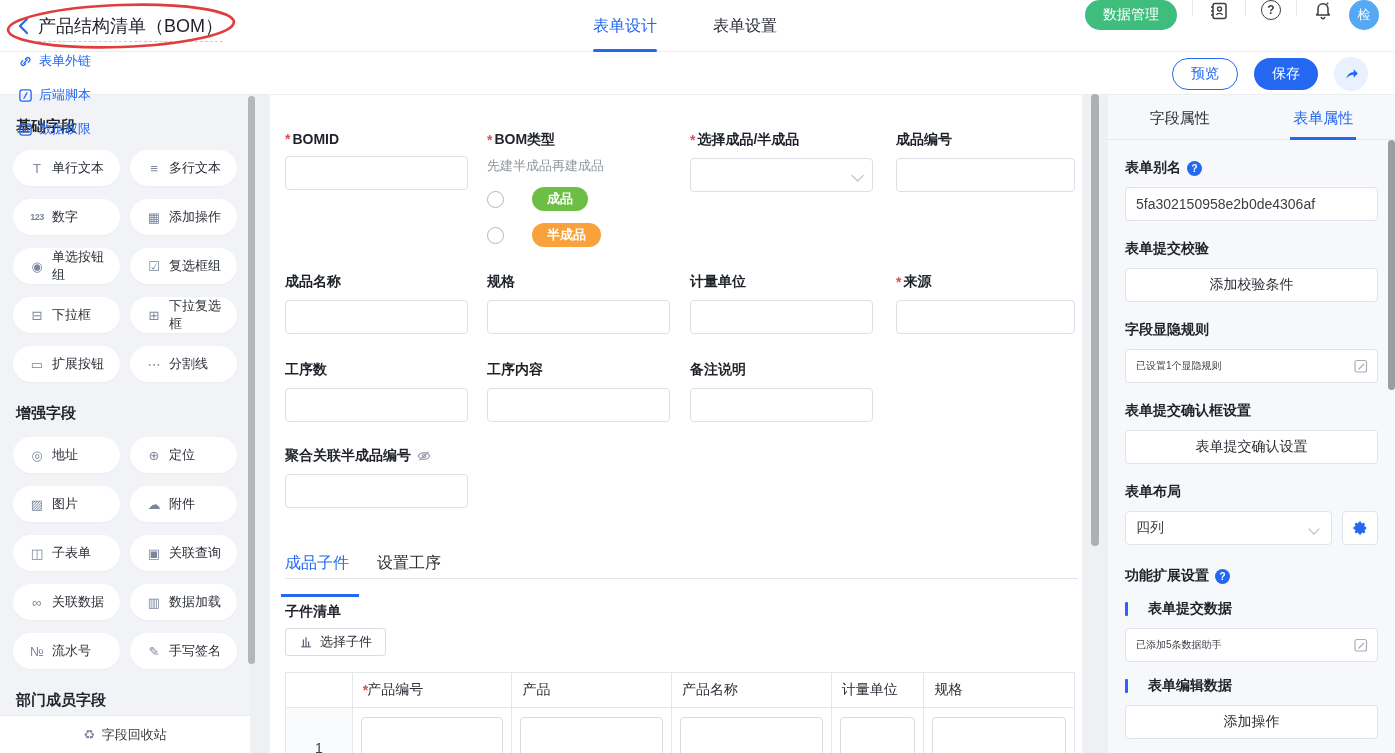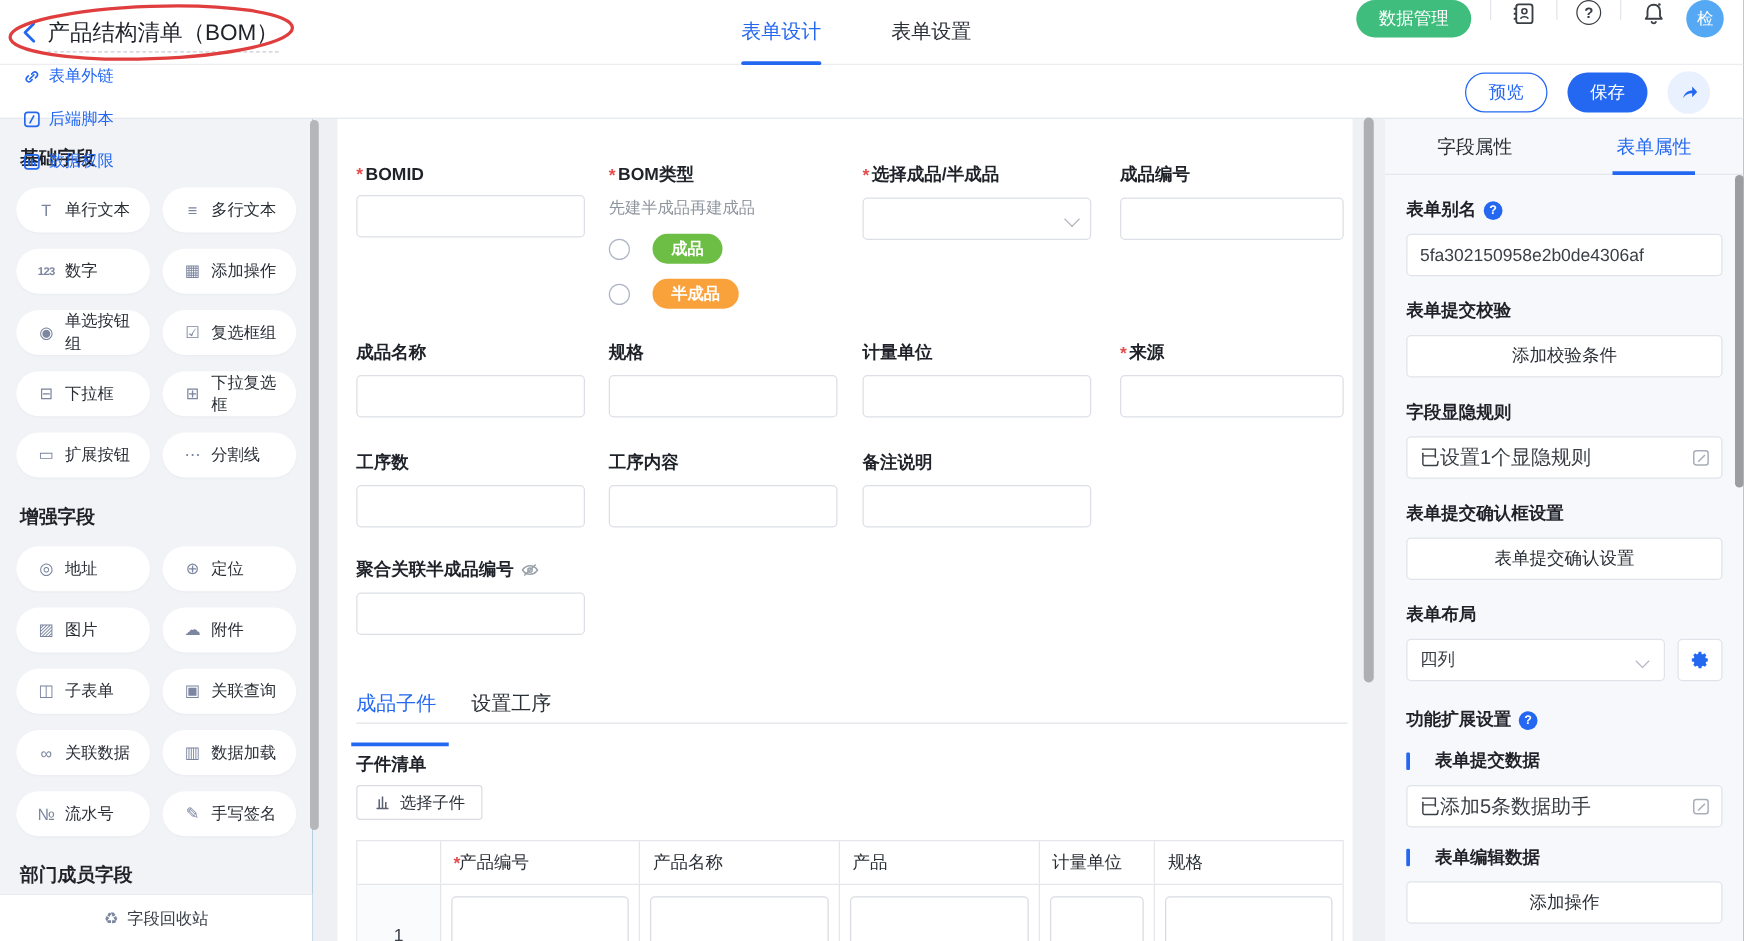--- a/index.html
+++ b/index.html
@@ -45,21 +45,21 @@
 
   
   .canvas-wrap { position:absolute; left:250px; top:95px; width:858px; bottom:0; background:#eef0f4; }
   .canvas { position:absolute; left:20px; top:0; width:812px; height:100%; background:#fff; overflow:hidden; }
   .field { position:absolute; }
   .flabel { font-size:14px; font-weight:700; color:#1f2329; white-space:nowrap; display:flex; align-items:center; gap:5px; }
   .req { color:#e34d4d; font-weight:700; margin-right:-3px; }
   .fctrl { margin-top:9px; height:34px; background:#fff; border:1px solid #dcdfe5; border-radius:4px; position:relative; }
   .fctrl.select::after { content:""; position:absolute; right:12px; top:14px; width:8px; height:8px; border-right:1.6px solid #b3b8c2; border-bottom:1.6px solid #b3b8c2; transform:rotate(45deg) translateY(-3px); }
   .hint { margin-top:8px; font-size:13px; color:#8f959e; }
-  .radio-row { display:flex; align-items:center; gap:18px; margin-top:12px; }
+  .radio-row { display:flex; align-items:center; gap:28px; margin-top:12px; }
   .radio { width:17px; height:17px; border:1px solid #aeb6c4; border-radius:50%; background:#fff; flex:none; cursor:pointer; }
   .tag { padding:3px 15px; border-radius:13px; color:#fff; font-size:13px; font-weight:700; }
   .ctabs { position:absolute; left:15px; top:458px; display:flex; gap:28px; font-size:16px; }
   .ctab { color:#2a2f36; padding-bottom:8px; position:relative; cursor:pointer; }
   .ctab.active { color:#2468f2; }
   .ctab.active::after { content:""; position:absolute; left:-4px; right:-10px; bottom:-15px; height:3px; background:#2468f2; }
   .ctab-line { position:absolute; left:15px; right:4px; top:483px; height:1px; background:#e2e4e8; }
   .sub-title { position:absolute; left:15px; top:508px; font-size:14px; font-weight:700; }
   .btn-pick { position:absolute; left:15px; top:533px; height:28px; padding:0 13px; background:#fff; border:1px solid #d9dce3; border-radius:3px; font-size:13px; color:#2a2f36; display:flex; align-items:center; gap:7px; cursor:pointer; }
   .stable { position:absolute; left:15px; top:577px; width:790px; border:1px solid #e4e6ea; }
@@ -75,21 +75,21 @@
   .panel { position:absolute; left:1108px; top:95px; width:287px; bottom:0; background:#f6f8fb; overflow:hidden; }
   .ptabs { height:45px; display:flex; border-bottom:1px solid #e4e7ed; }
   .ptab { flex:1; text-align:center; line-height:45px; font-size:15px; color:#2a2f36; position:relative; cursor:pointer; }
   .ptab.active { color:#2468f2; }
   .ptab.active::after { content:""; position:absolute; left:50%; transform:translateX(-50%); bottom:-1px; width:66px; height:3px; background:#2468f2; }
   .pbody { padding:0 17px; }
   .plabel { font-size:14px; font-weight:700; color:#1f2329; margin:19px 0 10px 0; display:flex; align-items:center; gap:6px; }
   .qmark { width:15px; height:15px; border-radius:50%; background:#2468f2; color:#fff; font-size:10px; font-weight:700; display:flex; align-items:center; justify-content:center; cursor:pointer; }
   .pinput { height:34px; background:#fff; border:1px solid #e0e3e9; border-radius:4px; font-size:14px; color:#3a3f45; display:flex; align-items:center; padding:0 10px; }
   .pbtn { height:34px; background:#fff; border:1px solid #e0e3e9; border-radius:4px; font-size:14px; color:#2a2f36; display:flex; align-items:center; justify-content:center; width:100%; cursor:pointer; }
-  .pvalue { height:34px; background:#fff; border:1px solid #e0e3e9; border-radius:4px; font-size:16px; color:#3a3f45; display:flex; align-items:center; padding:0 8px 0 10px; justify-content:space-between; }
+  .pvalue { height:34px; background:#fff; border:1px solid #e0e3e9; border-radius:4px; font-size:10px; color:#3a3f45; display:flex; align-items:center; padding:0 8px 0 10px; justify-content:space-between; }
   .layout-row { display:flex; gap:10px; }
   .pselect { flex:1; height:34px; background:#fff; border:1px solid #e0e3e9; border-radius:4px; font-size:14px; color:#3a3f45; display:flex; align-items:center; padding:0 10px; position:relative; cursor:pointer; }
   .pselect::after { content:""; position:absolute; right:13px; top:13px; width:7px; height:7px; border-right:1.5px solid #b3b8c2; border-bottom:1.5px solid #b3b8c2; transform:rotate(45deg); }
   .gear-btn { width:36px; height:34px; background:#fff; border:1px solid #e0e3e9; border-radius:4px; display:flex; align-items:center; justify-content:center; cursor:pointer; }
   .sub-label { font-size:14px; font-weight:700; color:#1f2329; margin:15px 0 10px 0; display:flex; align-items:center; gap:20px; }
   .blue-bar { width:3px; height:14px; background:#2468f2; border-radius:1px; }
   .edit-ic { cursor:pointer; display:flex; }
 
   
   .thumb { position:absolute; border-radius:4px; z-index:8; }
@@ -398,25 +398,25 @@
           </svg>
         <span>选择子件</span>
       </button>
       <div class="stable">
         <div class="hrow">
           <div class="hcell c0"></div>
           <div class="hcell c1">
               <span class="req">*</span>
               <span>产品编号</span>
             </div>
+          <div class="hcell c2">
+              <span>产品</span>
+            </div>
           <div class="hcell c3">
               <span>产品名称</span>
-            </div>
-          <div class="hcell c2">
-              <span>产品</span>
             </div>
           <div class="hcell c4">
               <span>计量单位</span>
             </div>
           <div class="hcell c5">
               <span>规格</span>
             </div>
         </div>
         <div class="drow">
           <div class="dcell c0 rownum">1</div>

